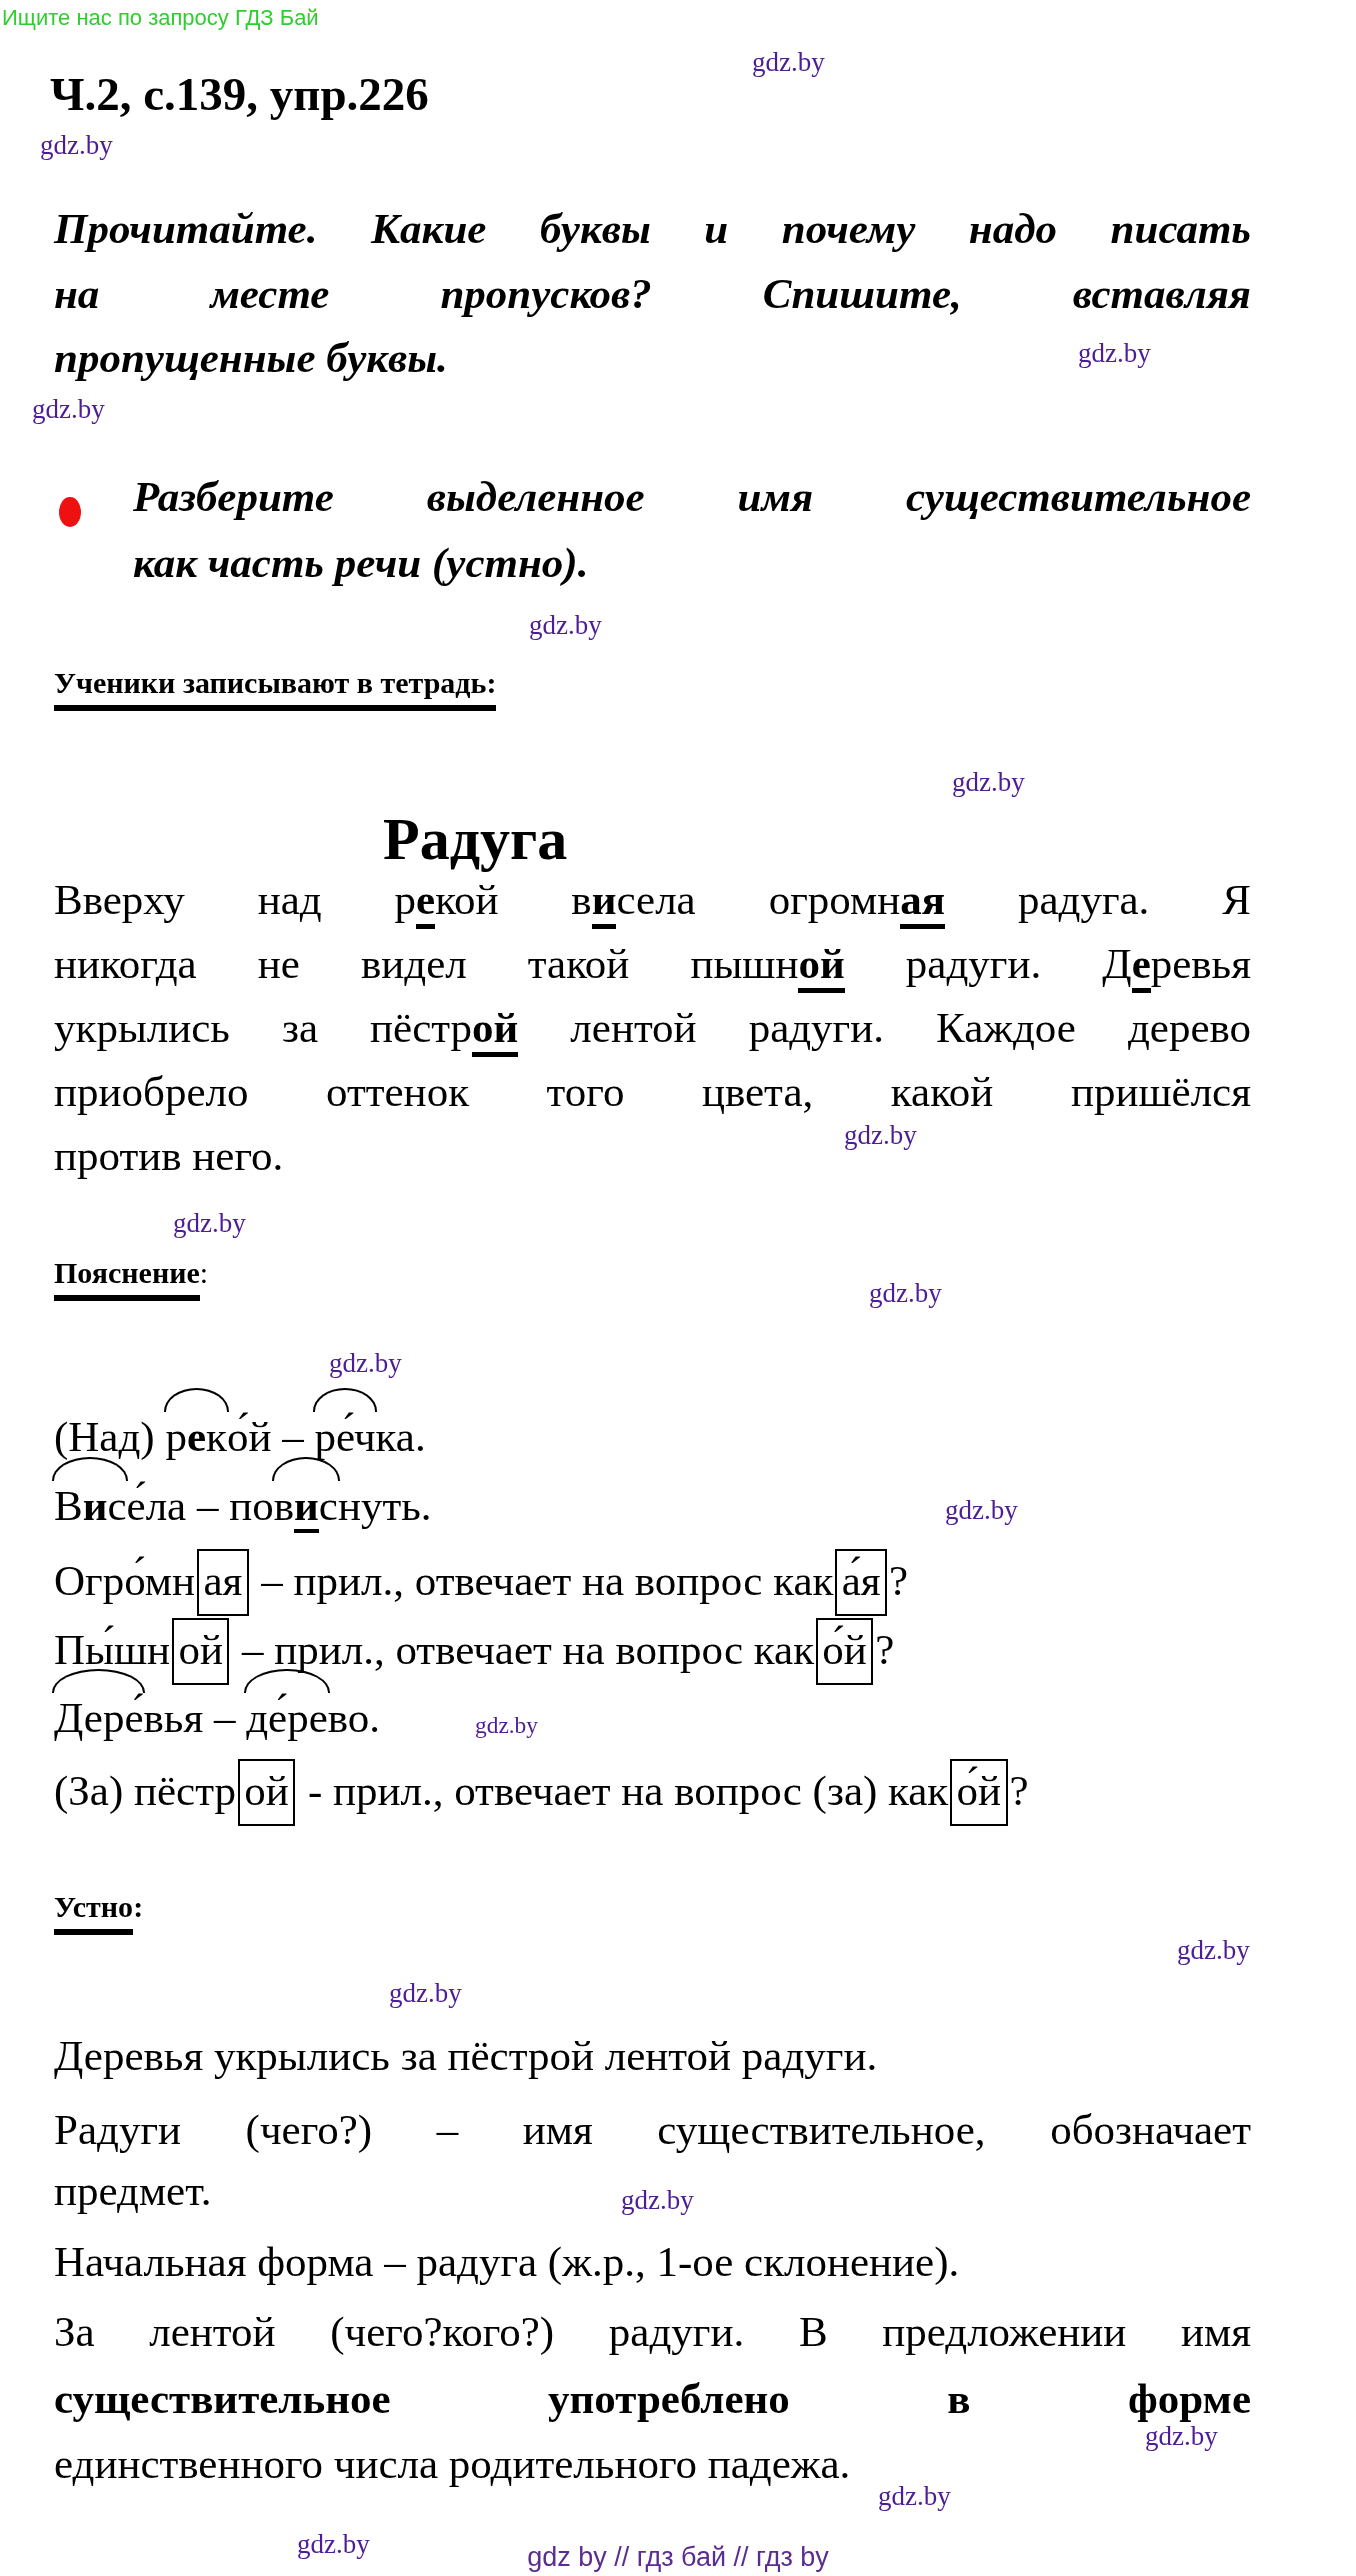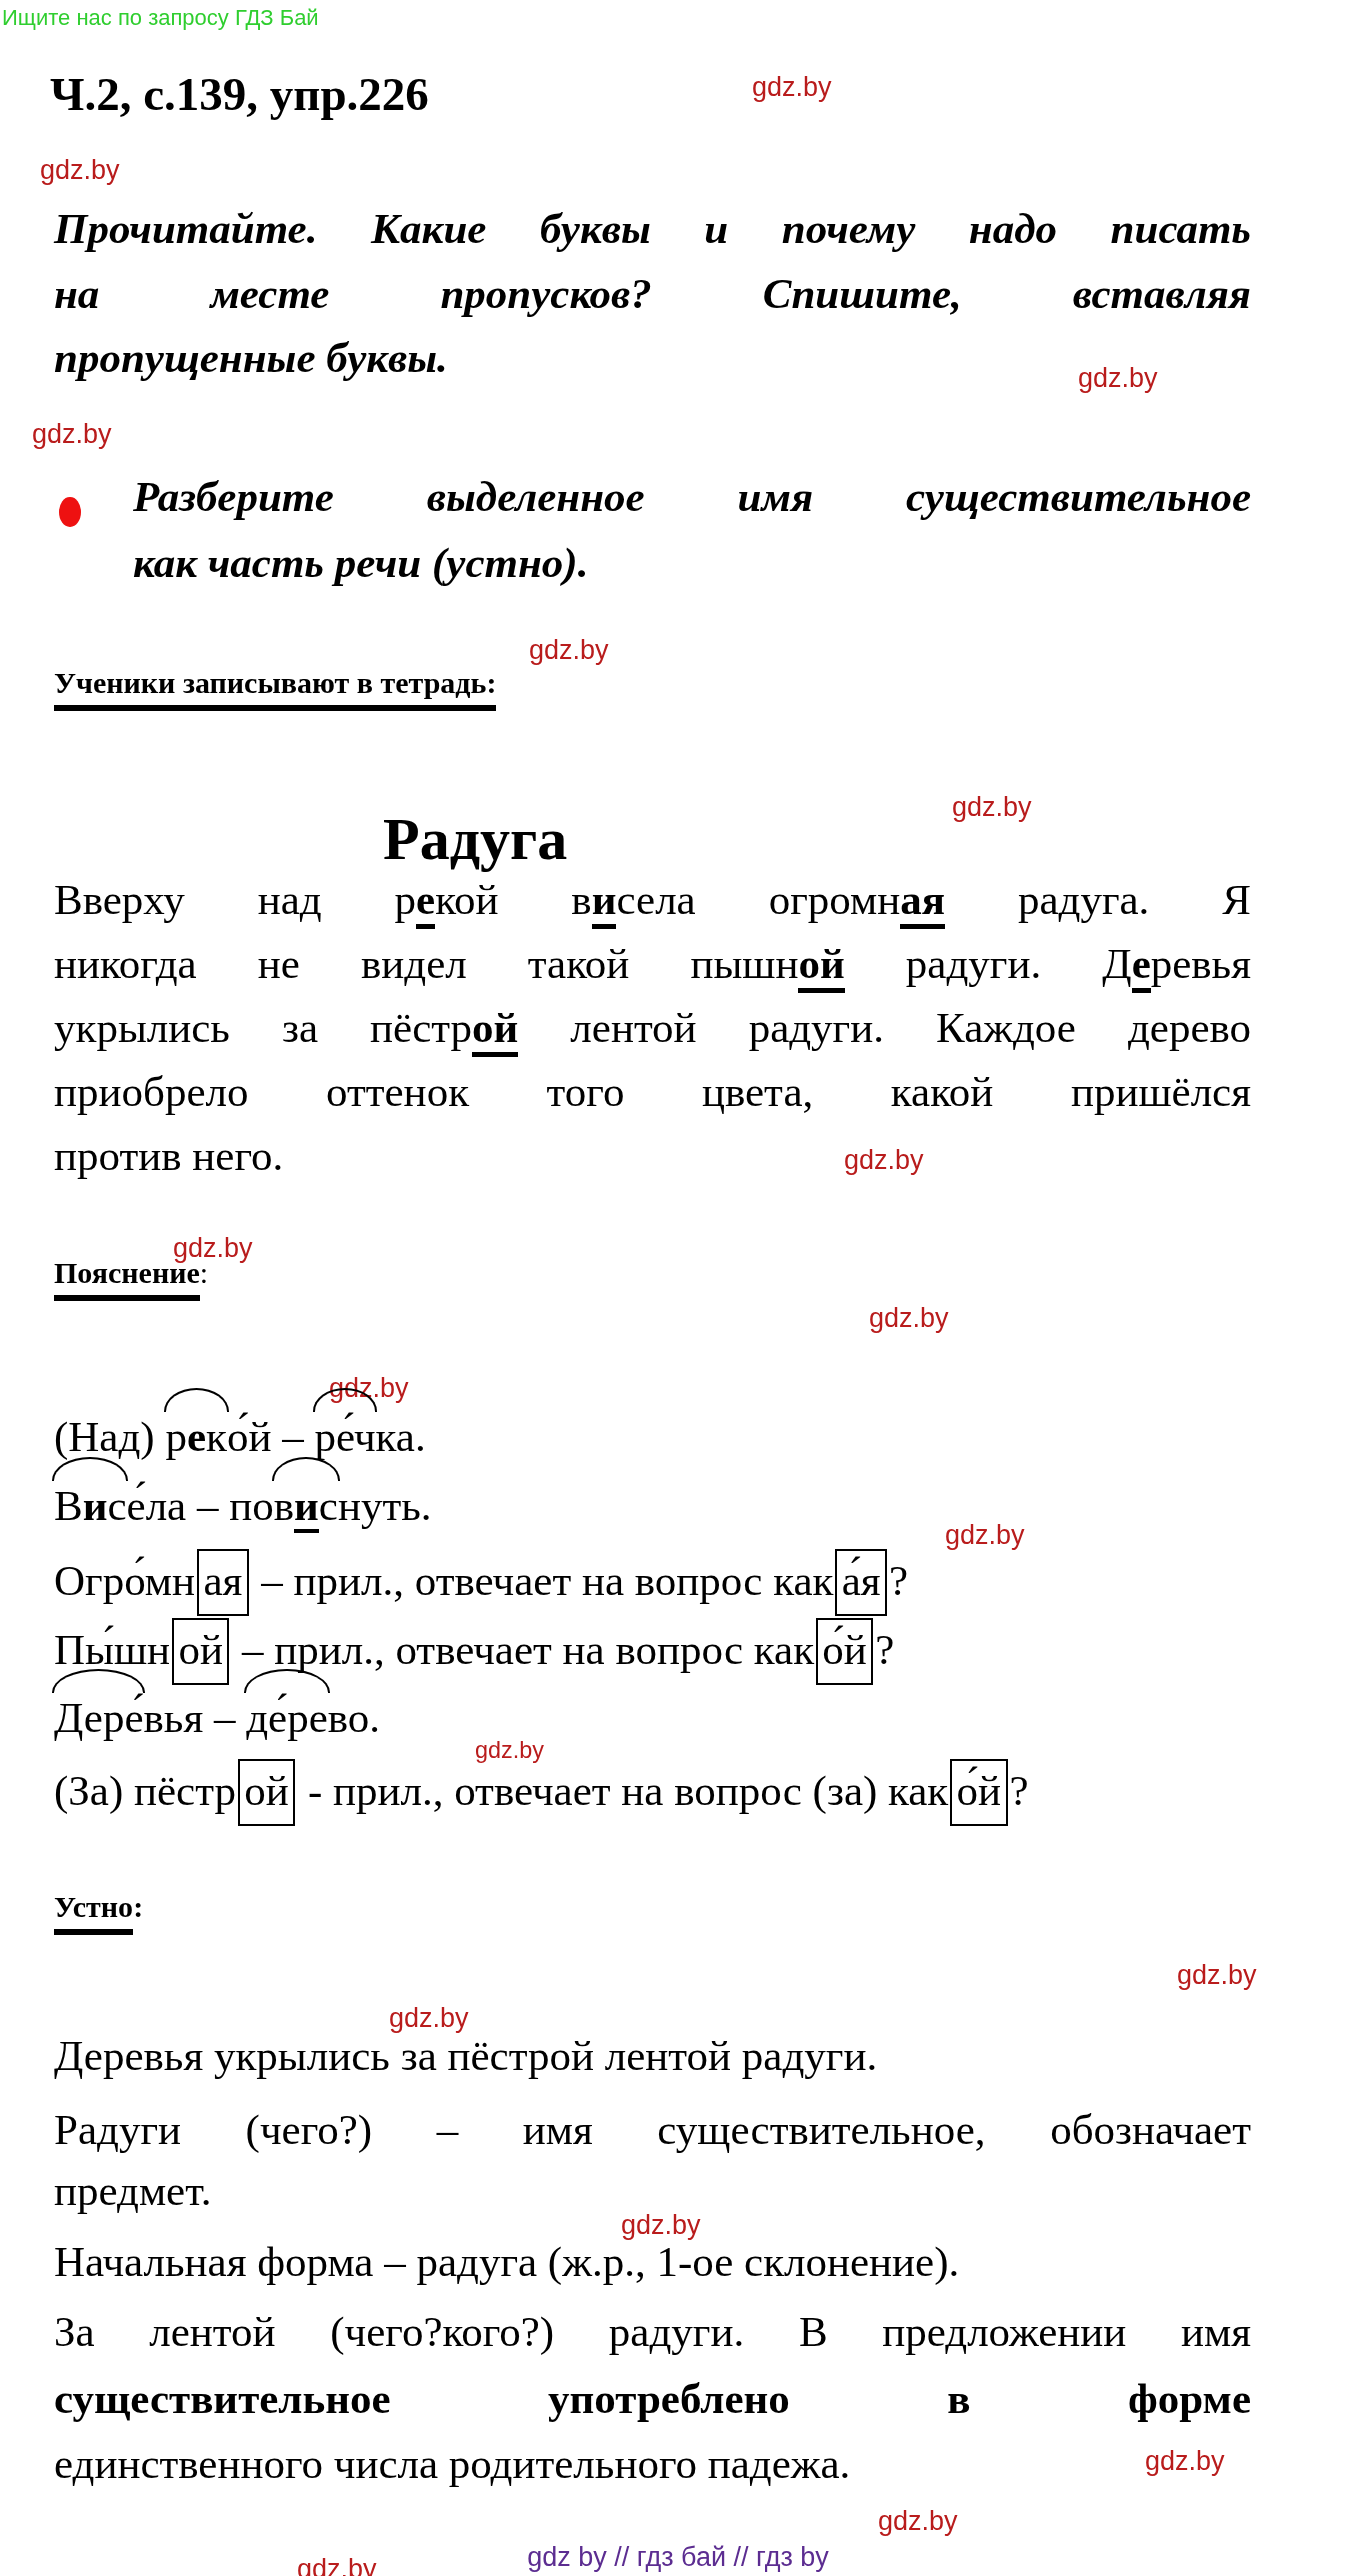--- a/index.html
+++ b/index.html
@@ -9,22 +9,22 @@
     font-family:"Liberation Serif", serif; color:#000;
   }
   
   .banner {
     position:absolute; top:5.4px; left:2px; width:100%; text-align:left;
     font-family:"Liberation Sans", sans-serif; font-size:22px;
     color:var(--banner-green,#2fce2f);
   }
   
   .wm {
-    position:absolute; font-family:Liberation Sans, sans-serif;
-    font-size:27px; color:#b91c1c; white-space:nowrap;margin-top:25px;
+    position:absolute; font-family:Liberation Serif, serif;
+    font-size:27px; color:#4c1d95; white-space:nowrap;
   }
   .wm.sm { font-size:23.4px; }
   
   .doc-title { position:absolute; left:50px; top:67px; font-size:47px; font-weight:bold; }
   .section-head { position:absolute; font-size:30px; font-weight:bold; }
   .u-thick { display:inline-block; border-bottom:6.3px solid #000; padding-bottom:4.5px; }
   .colon-reg { font-weight:normal; }
   
   .tline { position:absolute; left:54px; width:1197px; font-size:43px; line-height:1.35; white-space:nowrap; }
   .just { white-space:normal; text-align:justify; text-align-last:justify; }

